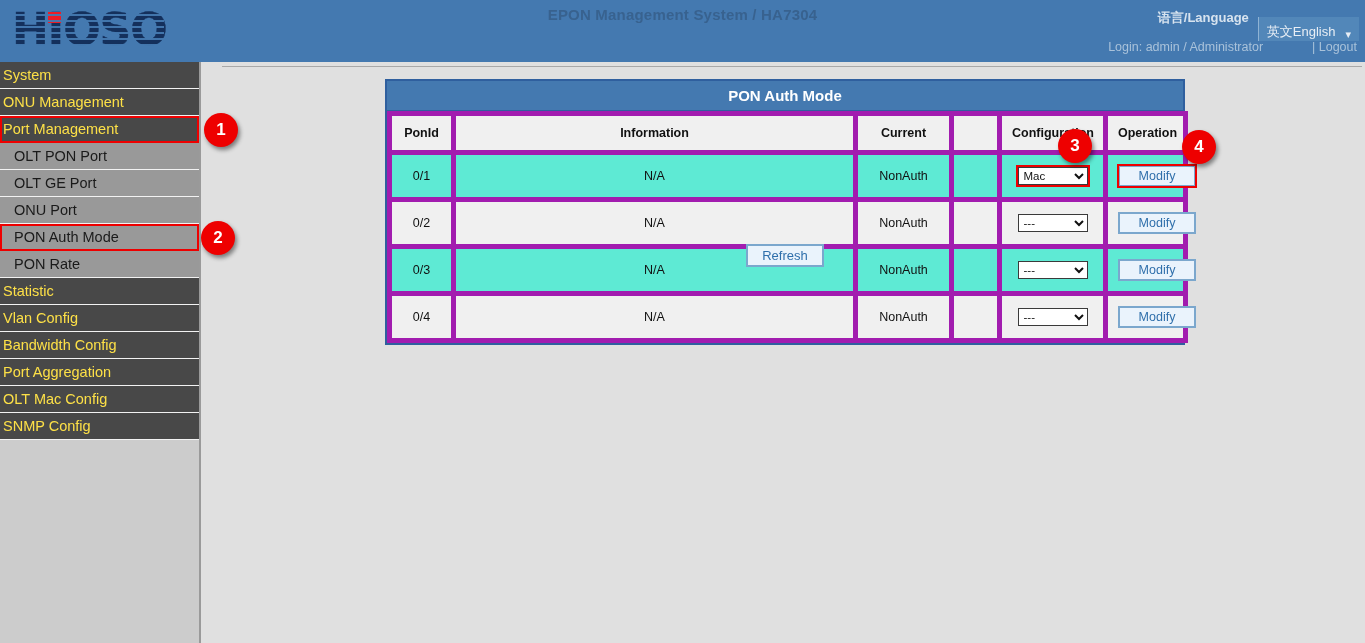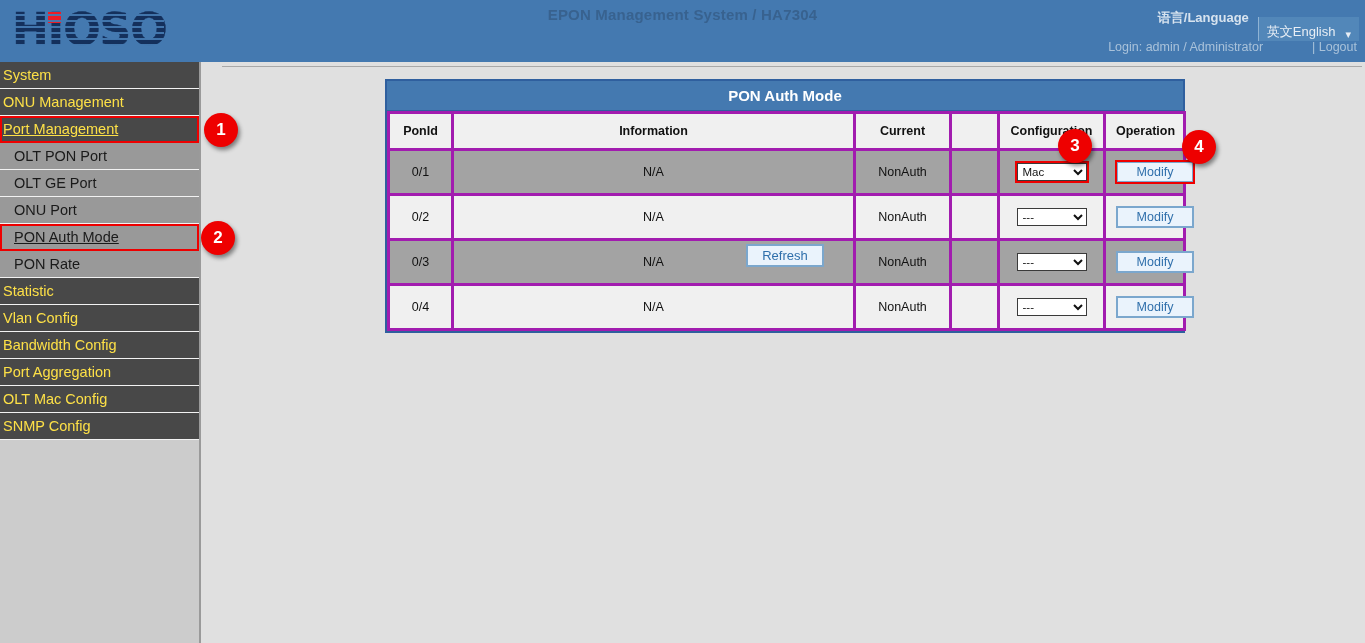--- a/index.html
+++ b/index.html
@@ -109,21 +109,20 @@
   }
   .menu-item.sub {
     background: #999999;
     color: #1a1a1a;
     padding-left: 14px;
   }
   .menu-item.hl-red {
     outline: 2px solid #ee0000;
     outline-offset: -2px;
     z-index: 3;
-    text-decoration: underline;
   }
 
   
   .content {
     position: absolute; left: 199px; top: 62px;
     width: 1166px; height: 581px;
     background: #e0e0e0;
     border-left: 2px solid #9a9a9a;
   }
   .content-topline {
@@ -147,33 +146,33 @@
     font-size: 15px;
     font-weight: bold;
     border-bottom: 1px solid #2f5f9e;
   }
   table.grid {
     width: 100%;
     border-collapse: collapse;
     table-layout: fixed;
   }
   table.grid th, table.grid td {
-    border: 3px solid #a21caf;
+    border: 5px solid #a21caf;
     font-size: 12.5px;
     text-align: center;
     height: 24px;
     padding: 10px;
     color: #111;
   }
   table.grid th {
     background: #f0f0f0;
     font-weight: bold;
     height: 21px;
   }
-  tr.odd td { background: #a3a3a3; }
+  tr.odd td { background: #5eead4; }
   tr.even td { background: #f0f0f0; }
 
   .col-ponid  { width: 64px; }
   .col-info   { width: 402px; }
   .col-cur    { width: 96px; }
   .col-gap    { width: 48px; }
   .col-conf   { width: 106px; }
   .col-op     { width: 80px; }
 
   td.cell-conf, td.cell-op { position: relative; }

